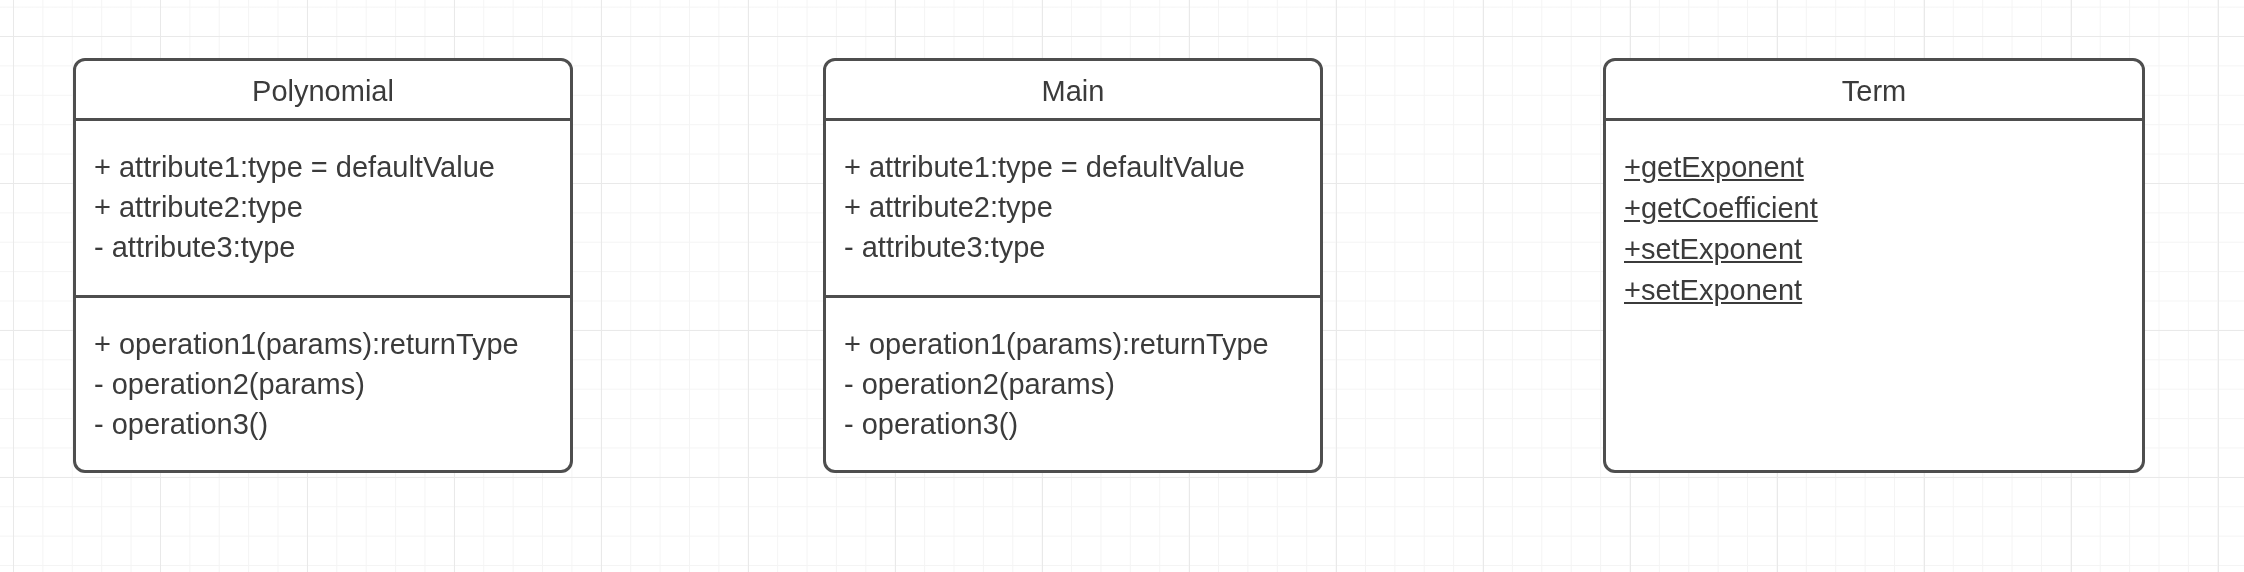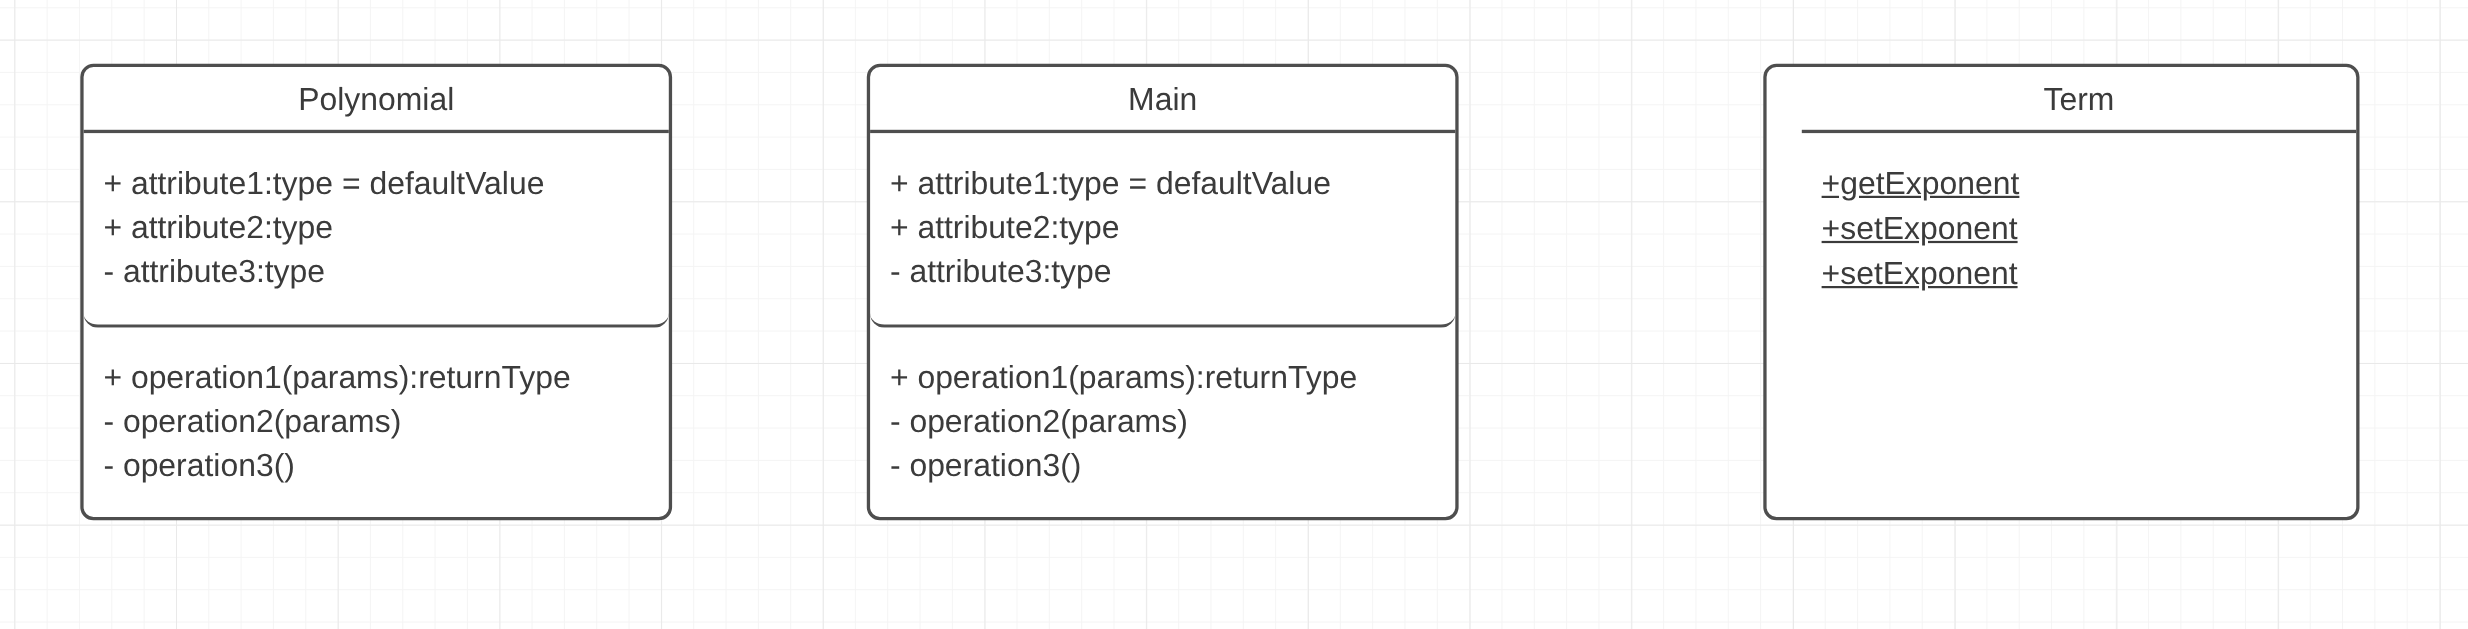--- a/index.html
+++ b/index.html
@@ -30,47 +30,46 @@
     background-position:
       13px 0, 0 36px,
       13px 0, 0 36px;
   }
 
   
   .class-box {
     position: absolute;
     top: 58px;
     height: 415px;
-    width: 538px;
+    width: 500px;
     background: #ffffff;
     border: 3px solid #4e4e4e;
     border-radius: 12px;
     color: #3b3b3b;
     display: flex;
     flex-direction: column;
     font-size: 29px;
   }
   .class-box.pos-1 { left: 73px;  }
-  .class-box.pos-2 { left: 788px; }
-  .class-box.pos-3 { left: 1603px; width: 542px; padding-left: 32px; }
+  .class-box.pos-2 { left: 823px; }
+  .class-box.pos-3 { left: 1603px; width: 542px; }
 
   .class-title {
     height: 60px;
     line-height: 60px;
     flex: 0 0 60px;
     text-align: center;
     border-bottom: 3px solid #4e4e4e;
     white-space: nowrap;
     overflow: hidden;
   }
 
   .compartment {
     padding: 26px 14px 0 18px;
     overflow: hidden;
-    border-radius: 13px;
   }
 
   .attrs {
     flex: 0 0 177px;           
     border-bottom: 3px solid #4e4e4e;
   }
   .pos-3 .attrs { flex-basis: 137px; }
 
   .ops { flex: 1 1 auto; }
 
@@ -110,18 +109,19 @@
       <div class="member-line">+ operation1(params):returnType</div>
       <div class="member-line">- operation2(params)</div>
       <div class="member-line">- operation3()</div>
     </div>
   </div>
 
   <div class="class-box pos-3">
     <div class="class-title">Term</div>
     <div class="compartment ops">
       <div class="member-line">+getExponent</div>
+      <div class="member-line">+getCoefficient</div>
       <div class="member-line">+setExponent</div>
       <div class="member-line">+setExponent</div>
     </div>
   </div>
 
 </div>
 
 </body></html>

